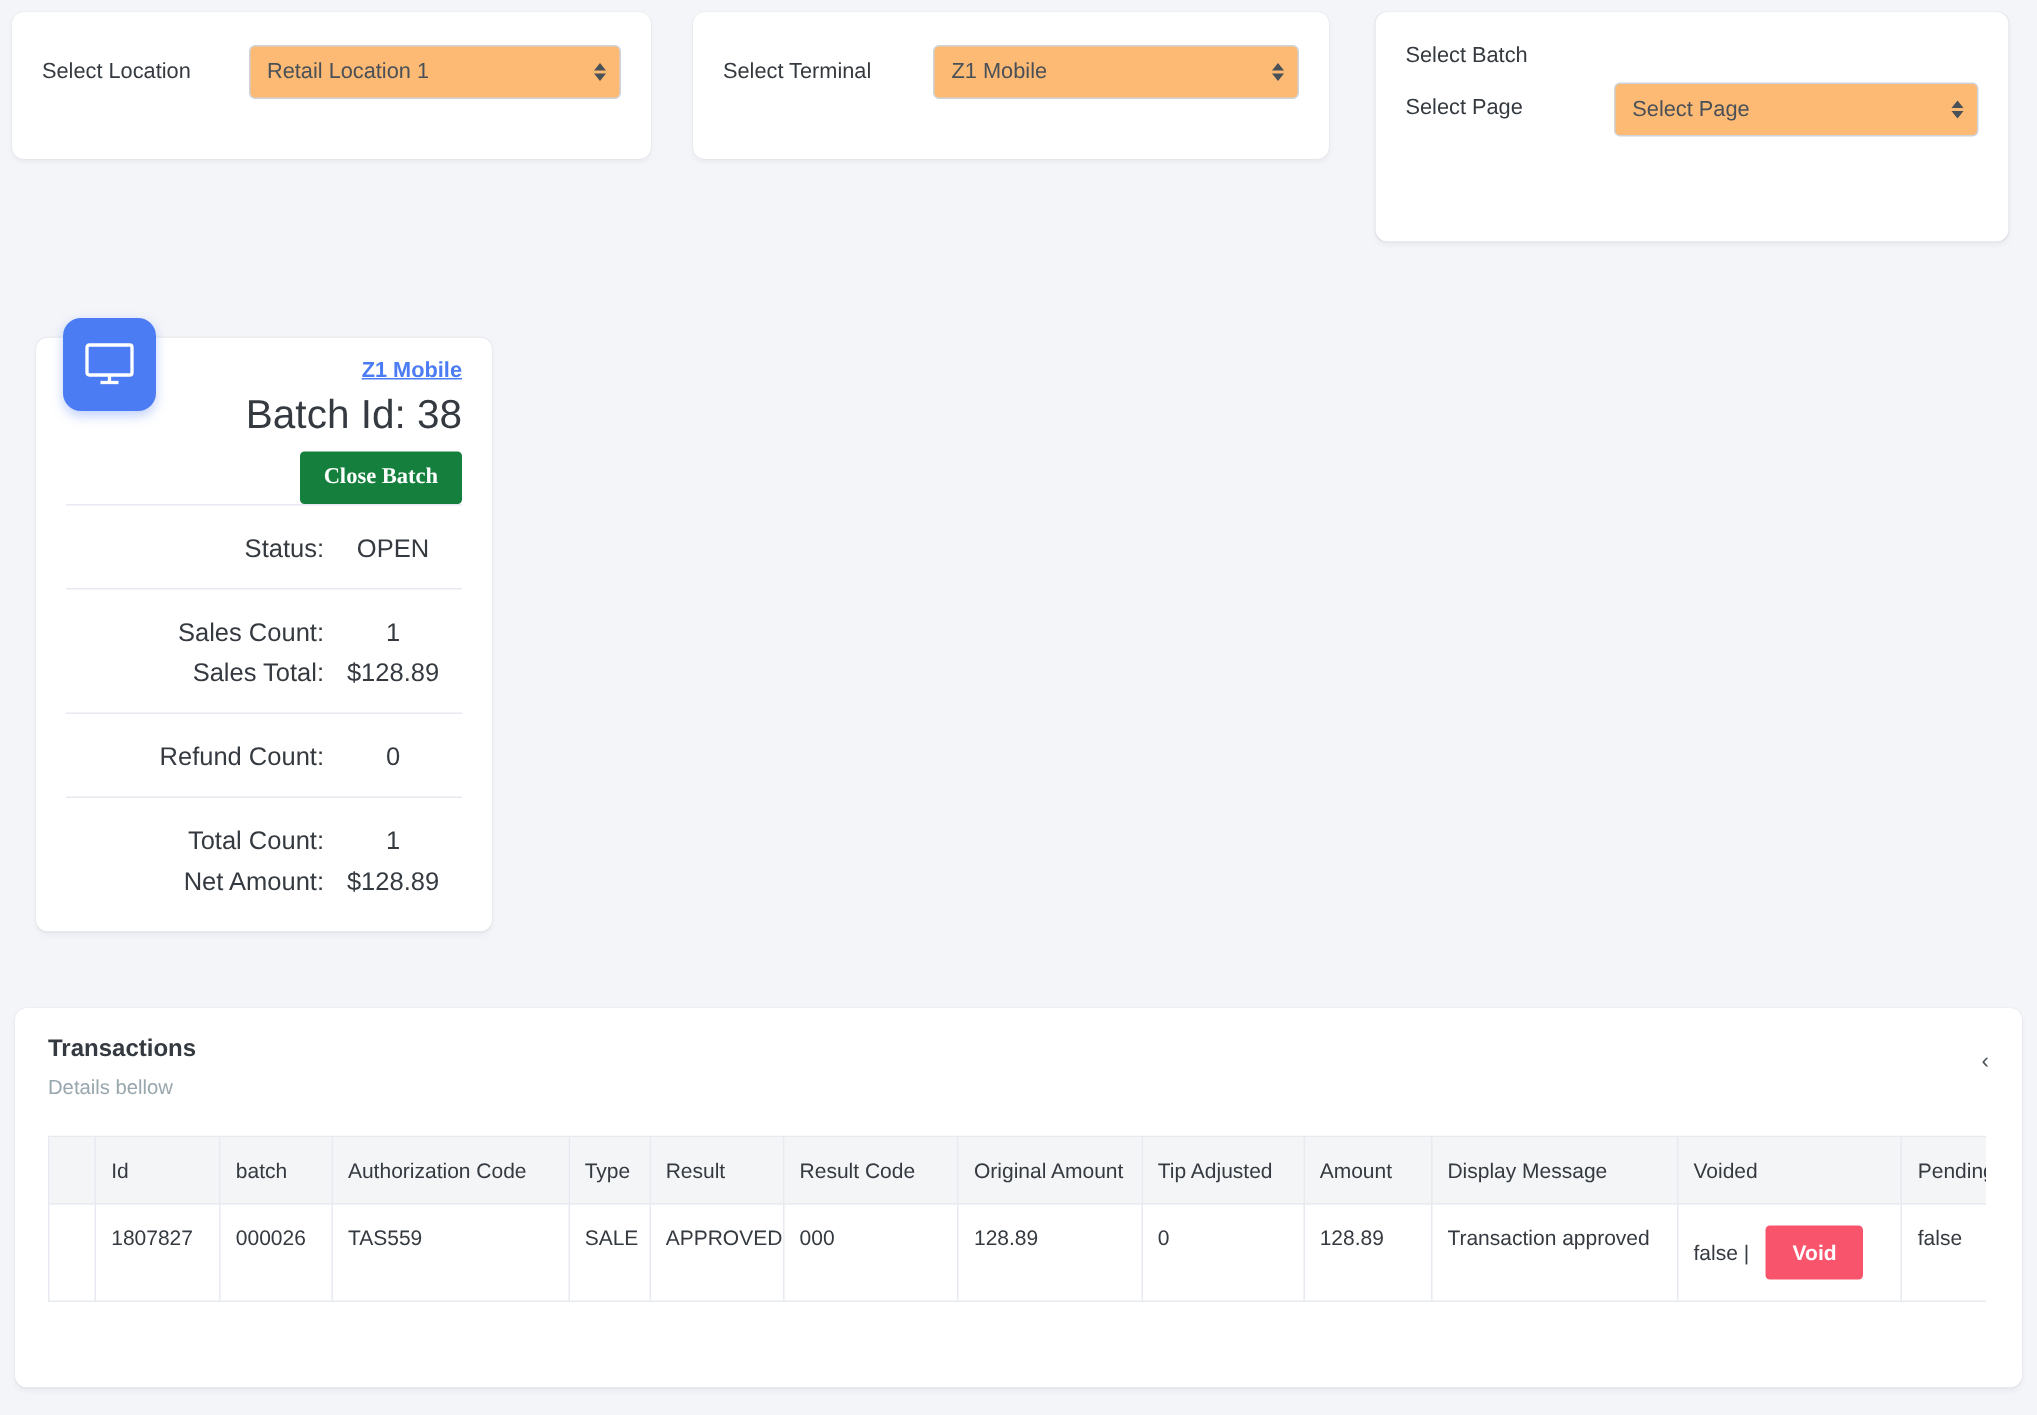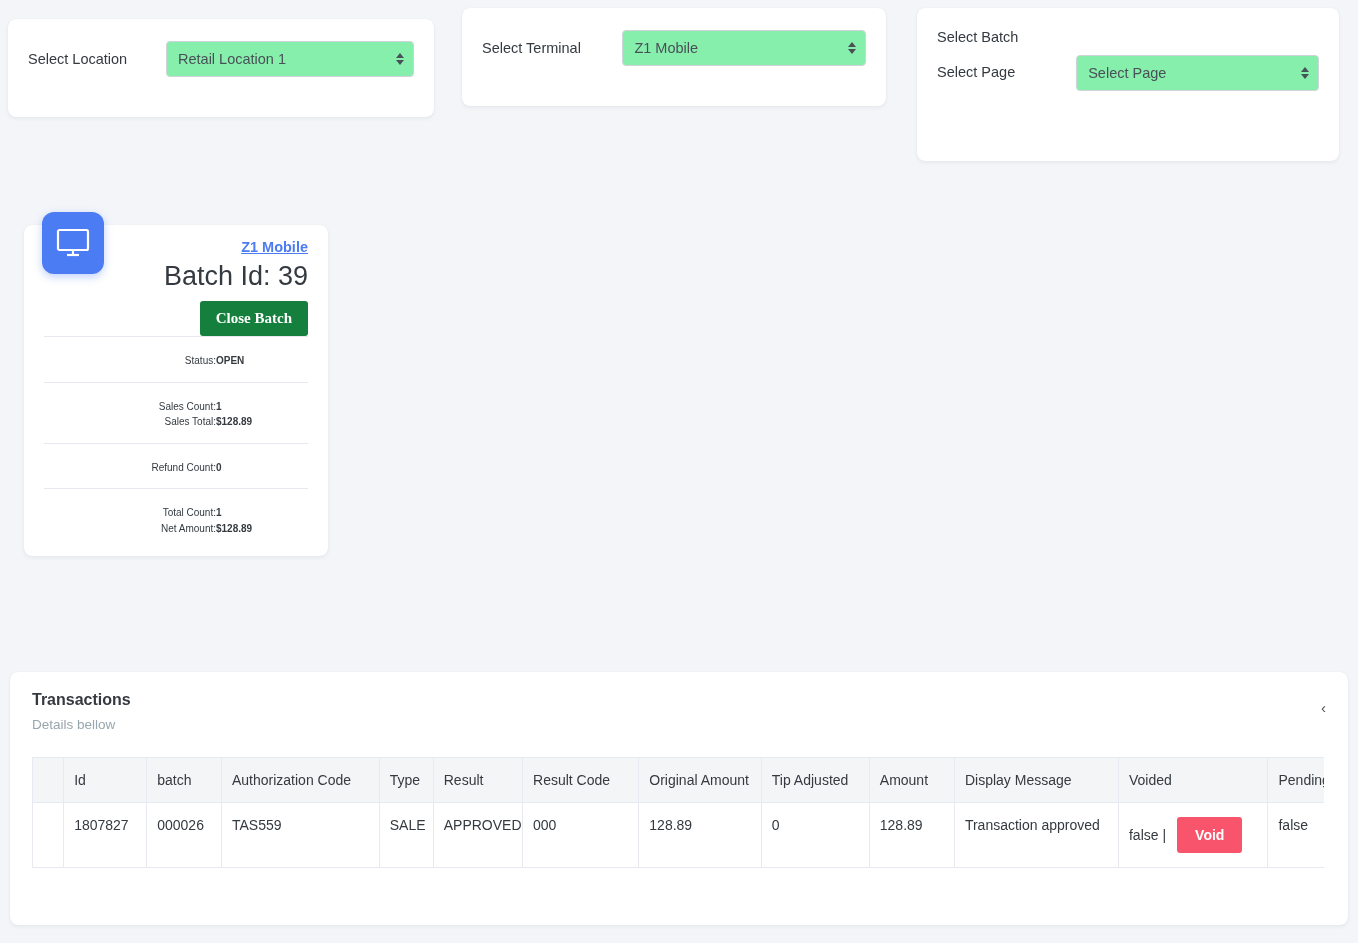--- a/index.html
+++ b/index.html
@@ -15,42 +15,42 @@
   .page { position: relative; width: 1358px; height: 943px; }
 
   
   .card {
     background: #ffffff;
     border-radius: 8px;
     box-shadow: 0 2px 4px rgba(16,24,40,.05), 0 0 1px rgba(16,24,40,.10);
   }
 
   .sel-card { position: absolute; padding: 22px 20px; }
-  #card-location { left: 8px;  top: 19px;  width: 426px; height: 98px; }
+  #card-location { left: 8px;  top: 8px;  width: 426px; height: 98px; }
   #card-terminal { left: 462px; top: 8px; width: 424px; height: 98px; }
   #card-batch    { left: 917px; top: 8px; width: 422px; height: 153px; }
 
   .form-row { display: flex; align-items: center; }
   .form-row + .form-row { margin-top: 10px; justify-content: flex-end; }
 
   .form-label {
     font-size: 14.5px;
     color: #343a40;
     line-height: 1;
   }
   #card-location .form-label { width: 138px; }
   #card-terminal .form-label { width: 142px; }
   #card-batch    .form-label { width: 140px; }
 
   .select-box {
     position: relative;
     height: 36px;
     border: 1px solid #ced4da;
     border-radius: 4px;
-    background: #86efac;
+    background: #fdba74;
     display: flex;
     align-items: center;
     padding: 0 26px 0 11px;
     font-size: 14.5px;
     color: #495057;
     white-space: nowrap;
     overflow: hidden;
   }
   #select-location { width: 248px; }
   #select-terminal { width: 246px; }
@@ -121,26 +121,26 @@
 
   .stat-group {
     border-top: 1px solid #e6e9ef;
     padding: 16px 0 13px 0;
   }
   .stat-group:last-child { padding-bottom: 2px; }
   .stat-line {
     display: flex;
     justify-content: flex-end;
     align-items: baseline;
-    font-size: 10px;
+    font-size: 17px;
     color: #343a40;
     line-height: 1.55;
   }
   .stat-line .k { text-align: right; }
-  .stat-line .v { width: 92px; text-align: left; font-weight: bold; }
+  .stat-line .v { width: 92px; text-align: center; }
 
   
   #transactions-card {
     position: absolute;
     left: 10px; top: 672px;
     width: 1338px; height: 253px;
     padding: 18px 22px 0 22px;
     overflow: hidden;
   }
   #tx-title {
@@ -276,21 +276,21 @@
     <div id="batch-icon">
       <svg width="34" height="30" viewBox="0 0 34 30" fill="none" aria-hidden="true">
         <rect x="2" y="2" width="30" height="20" rx="1.5" stroke="#ffffff" stroke-width="2.2"></rect>
         <line x1="17" y1="22" x2="17" y2="26" stroke="#ffffff" stroke-width="2.2"></line>
         <line x1="11" y1="27" x2="23" y2="27" stroke="#ffffff" stroke-width="2.2"></line>
       </svg>
     </div>
 
     <div class="batch-head">
       <a href="#" id="terminal-link">Z1 Mobile</a>
-      <h2 id="batch-title">Batch Id: 39</h2>
+      <h2 id="batch-title">Batch Id: 38</h2>
       <button class="btn-danger">Close Batch</button>
     </div>
 
     <div class="stat-group">
       <div class="stat-line">
         <span class="k">Status:</span>
         <span class="v">OPEN</span>
       </div>
     </div>
 

